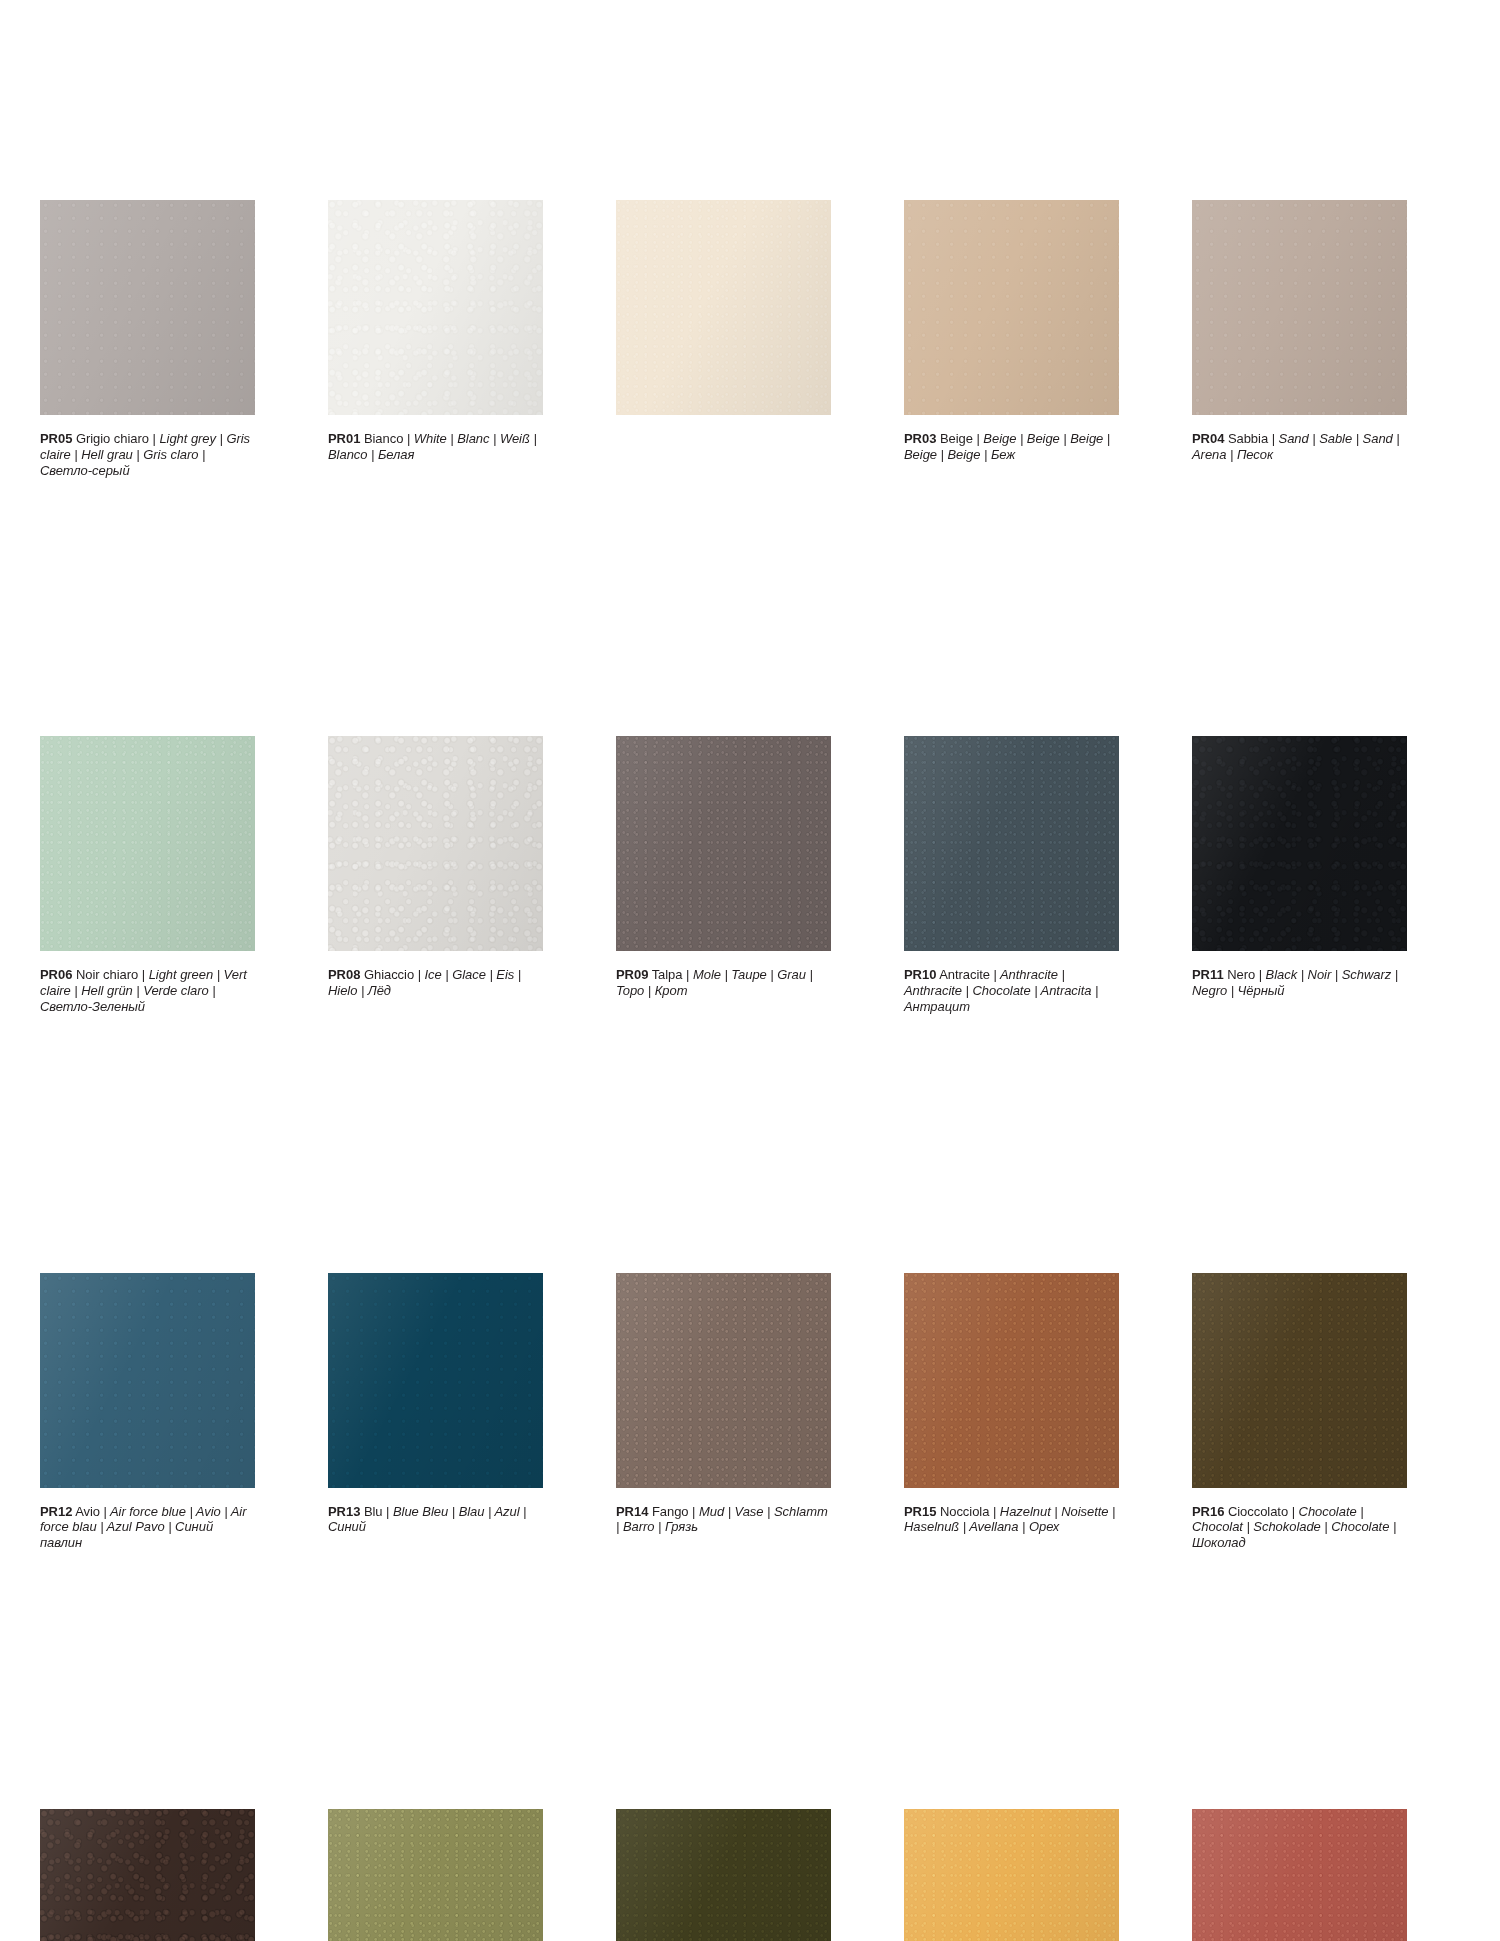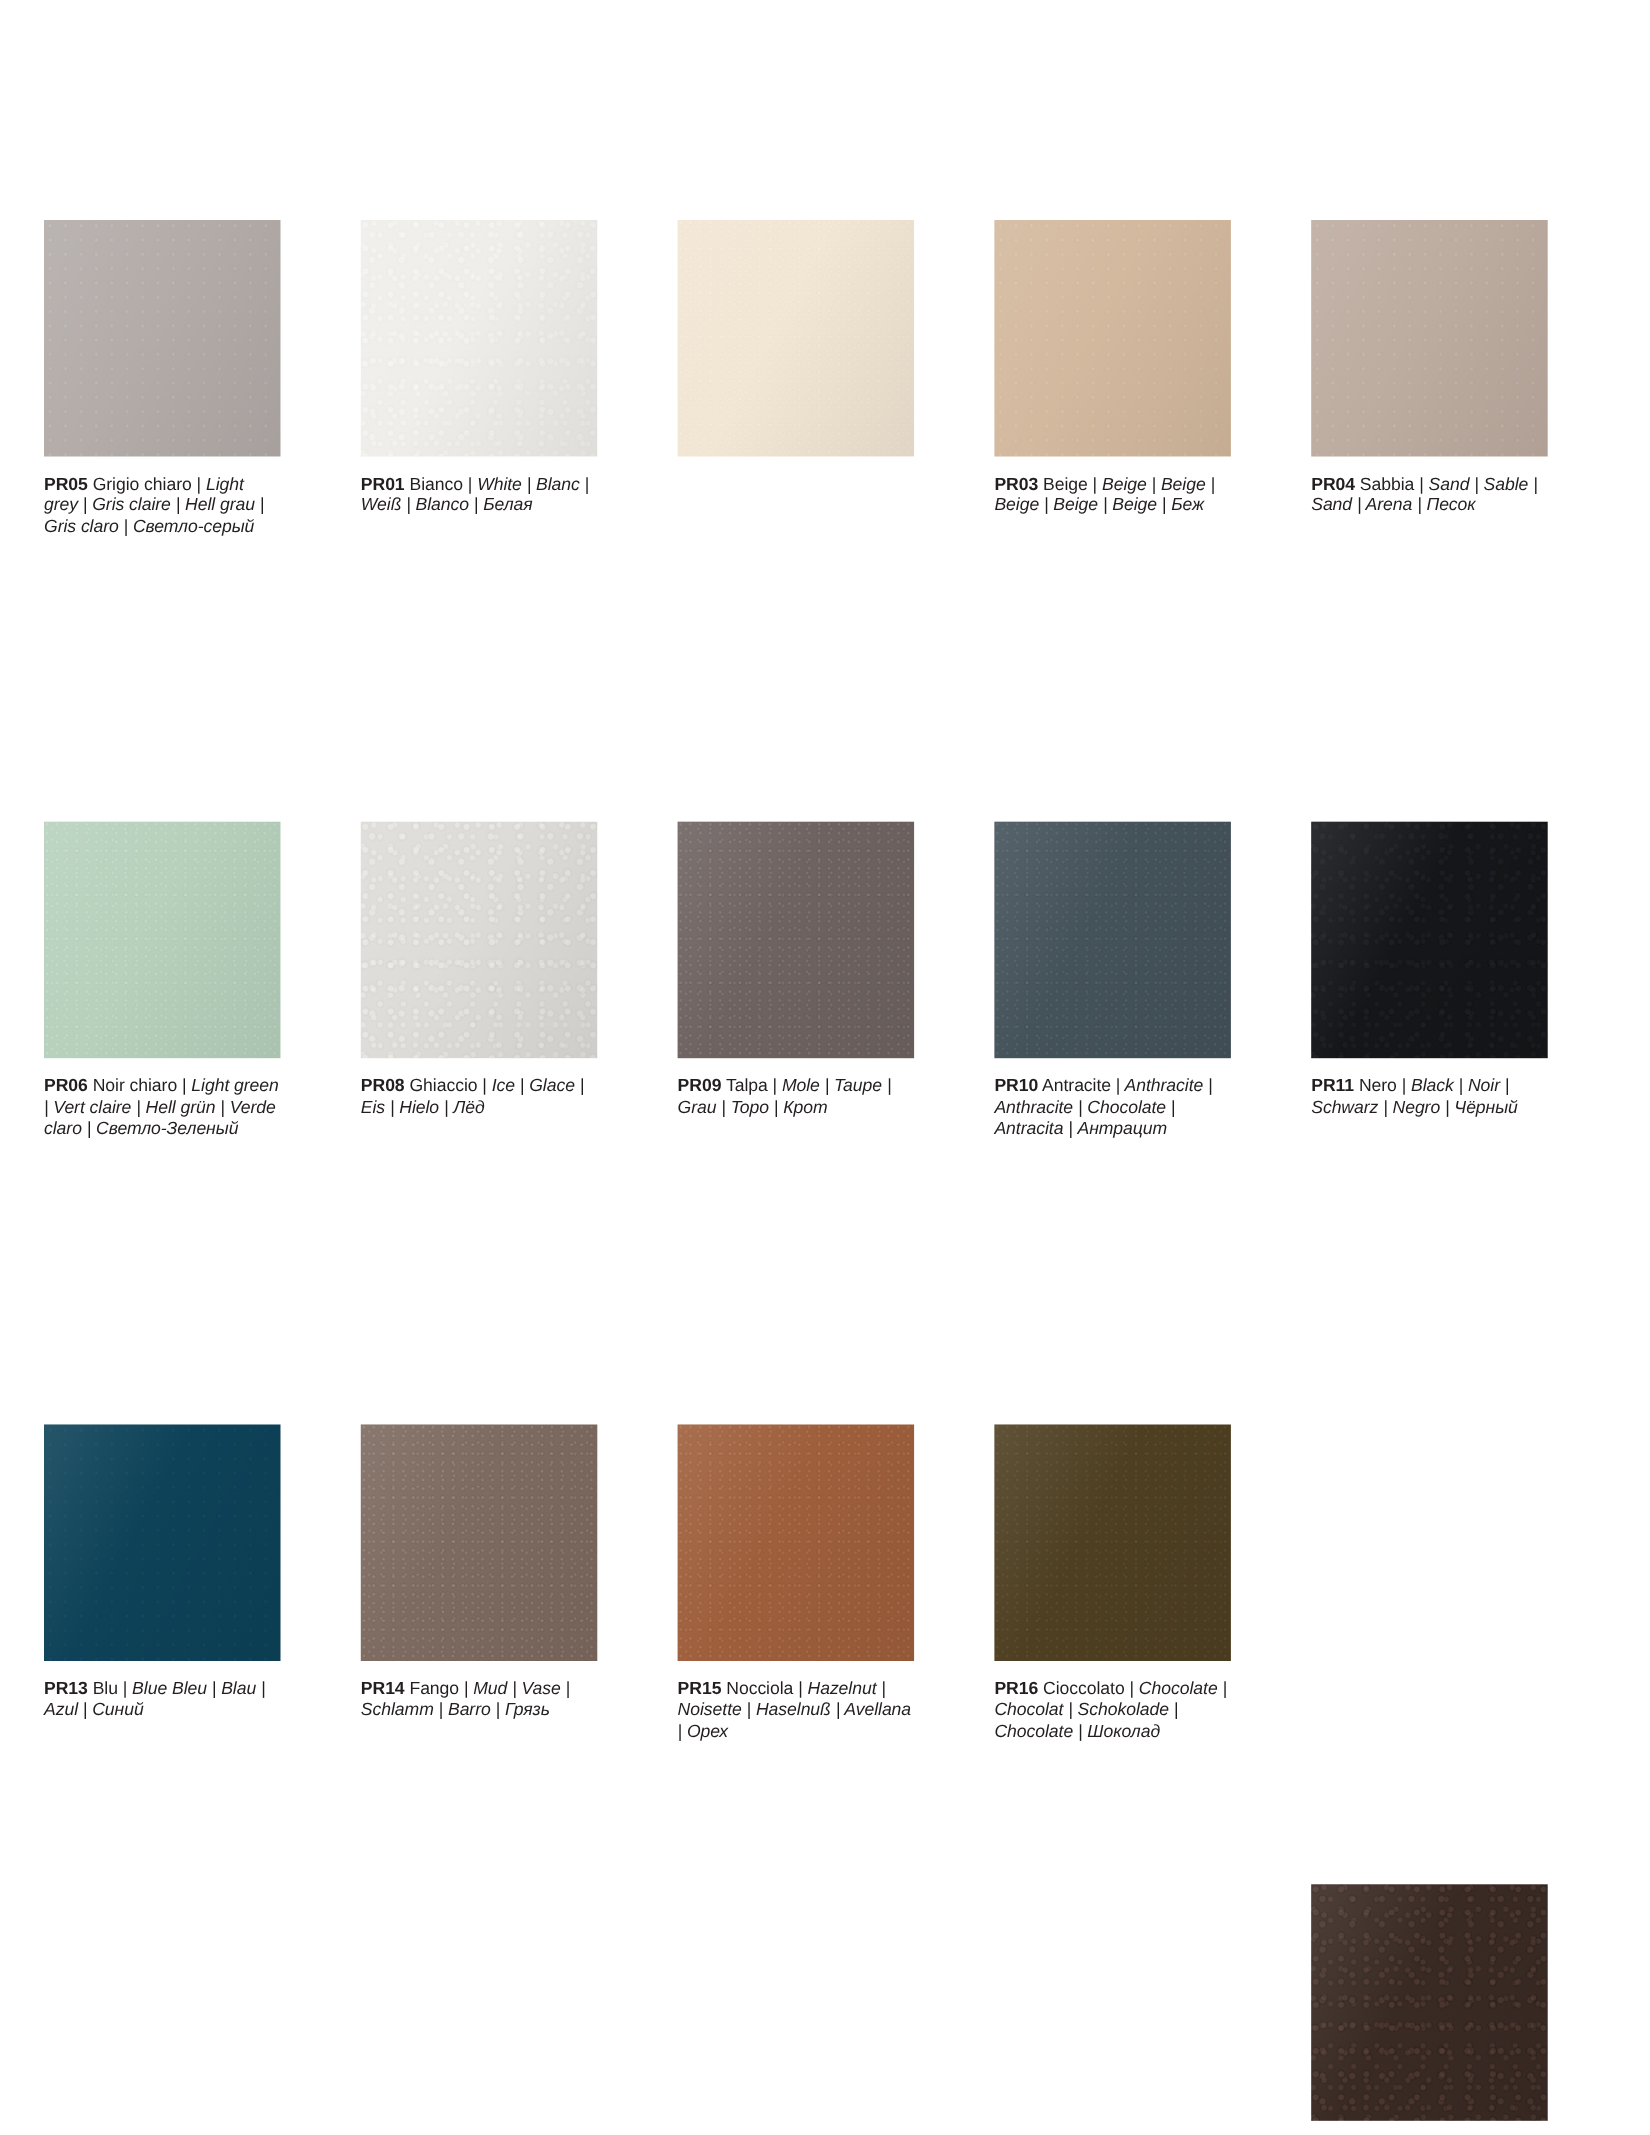--- a/index.html
+++ b/index.html
@@ -91,21 +91,21 @@
     background-size: 14px 13px;
   }
   .swatch .sheen {
     position: absolute; inset: 0;
     background: linear-gradient(118deg, rgba(255,255,255,.10) 0%, rgba(255,255,255,0) 42%, rgba(0,0,0,.07) 100%);
   }
 
   
   .caption {
     margin-top: 16px;
-    font-size: 16px;
+    font-size: 13px;
     line-height: 1.215;
     color: #231f20;
     font-style: italic;
     letter-spacing: -.05px;
   }
   .caption .code { font-style: normal; font-weight: bold; }
   .caption .name { font-style: normal; }
 </style>
 </head>
 <body>
@@ -189,20 +189,27 @@
           <div class="sheen"></div>
         </div>
         <div class="caption"><span class="code">PR11</span><span class="name"> Nero |</span><span> Black | Noir | Schwarz | Negro | Чёрный</span></div>
       </div>
       <div style="height: 0px;"></div>
       <div style="height: 0px;"></div>
       <div style="height: 0px;"></div>
       <div style="height: 0px;"></div>
       <div style="height: 0px;"></div>
       <div class="cell">
+        <div class="swatch" style="background: rgb(53, 96, 118);">
+          <div class="tex soft"></div>
+          <div class="sheen"></div>
+        </div>
+        <div class="caption"><span class="code">PR12</span><span class="name"> Avio |</span><span> Air force blue | Avio | Air force blau | Azul Pavo | Синий павлин</span></div>
+      </div>
+      <div class="cell">
         <div class="swatch" style="background: rgb(13, 66, 88);">
           <div class="tex soft"></div>
           <div class="sheen"></div>
         </div>
         <div class="caption"><span class="code">PR13</span><span class="name"> Blu |</span><span> Blue Bleu | Blau | Azul | Синий</span></div>
       </div>
       <div class="cell">
         <div class="swatch" style="background: rgb(125, 106, 96);">
           <div class="tex fine"></div>
           <div class="sheen"></div>

